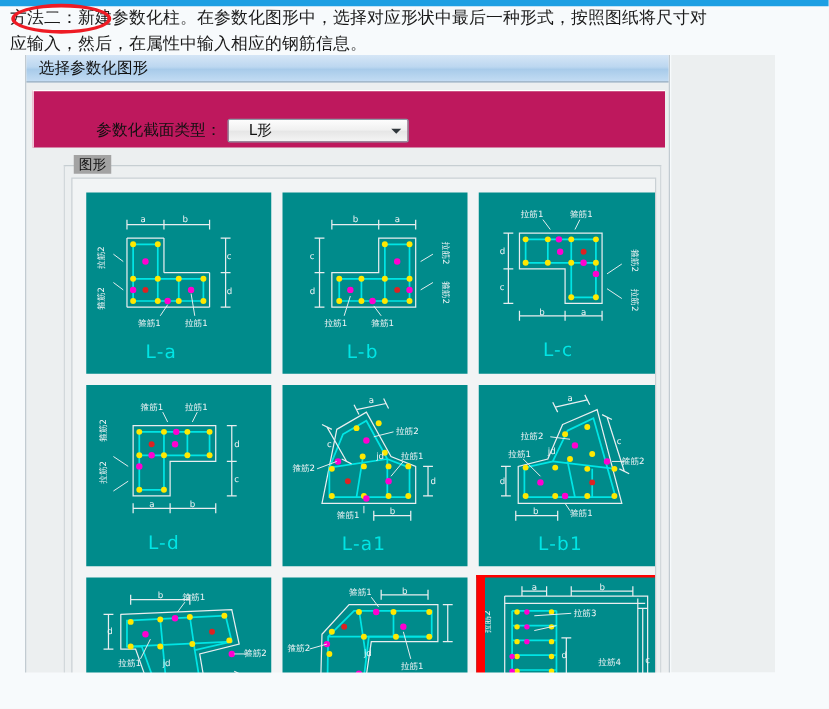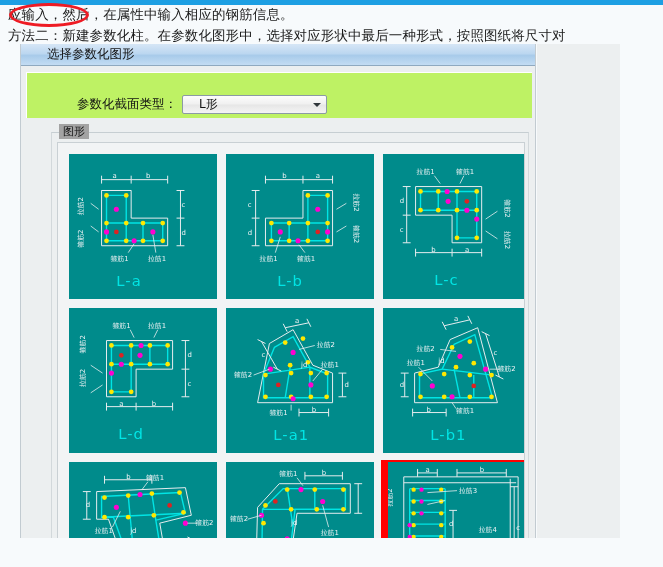--- a/index.html
+++ b/index.html
@@ -35,30 +35,30 @@
     background:#eceff0;
     border-left:1px solid #c2cbd1;
     border-right:1px solid #c2cbd1;
     overflow:hidden;
   }
   #dialog-titlebar {
     height:22px; width:100%;
     background:linear-gradient(to bottom,#d6e6f6 0%,#bcd7f0 45%,#a8cbea 55%,#c3dcf3 100%);
     border-bottom:1px solid #8fa9c0;
     display:flex; align-items:center;
-    padding-left:26px;
+    padding-left:10px;
     font-size:12.5px; color:#111;
   }
 
   #dialog-body { position:relative; padding:0; }
 
   
   #section-type {
     position:absolute; left:5px; top:6px; width:506px; height:46px;
-    background:#bef264;
+    background:#be185d;
     border-top:1px solid #ffffff; border-left:1px solid #ffffff;
   }
   #type-row { position:absolute; left:50px; top:22px; display:flex; align-items:center; }
   #type-label { font-size:12.5px; color:#111; margin-right:5px; }
   #type-select {
     width:145px; height:19px;
     background:linear-gradient(to bottom,#fdfdfd 0%,#f0f0f0 48%,#e6e6e6 52%,#f4f4f4 100%);
     border:1px solid #8c9aa5; border-radius:2px;
     display:flex; align-items:center; position:relative;
     padding-left:16px; font-size:12px; color:#111;
@@ -132,22 +132,22 @@
   #bottom-white { position:absolute; left:0; top:538px; width:663px; height:29px; background:#f7fafc; }
   #left-white { position:absolute; left:0; top:44px; width:20px; height:494px; background:#f7fafc; }
   #right-white { position:absolute; left:620px; top:44px; width:43px; height:494px; background:#f7fafc; }
 </style>
 </head>
 <body>
 
 <div id="top-strip"></div>
 
 <div id="instructions">
+  <span class="ln">方法二：新建参数化柱。在参数化图形中，选择对应形状中最后一种形式，按照图纸将尺寸对</span>
   <span class="ln">应输入，然后，在属性中输入相应的钢筋信息。</span>
-  <span class="ln">方法二：新建参数化柱。在参数化图形中，选择对应形状中最后一种形式，按照图纸将尺寸对</span>
 </div>
 <div id="method-ellipse"></div>
 
 <div id="left-white"></div>
 <div id="right-white"></div>
 <div id="right-gray"></div>
 
 <div id="dialog">
   <div id="dialog-titlebar">
     <span>选择参数化图形</span>

